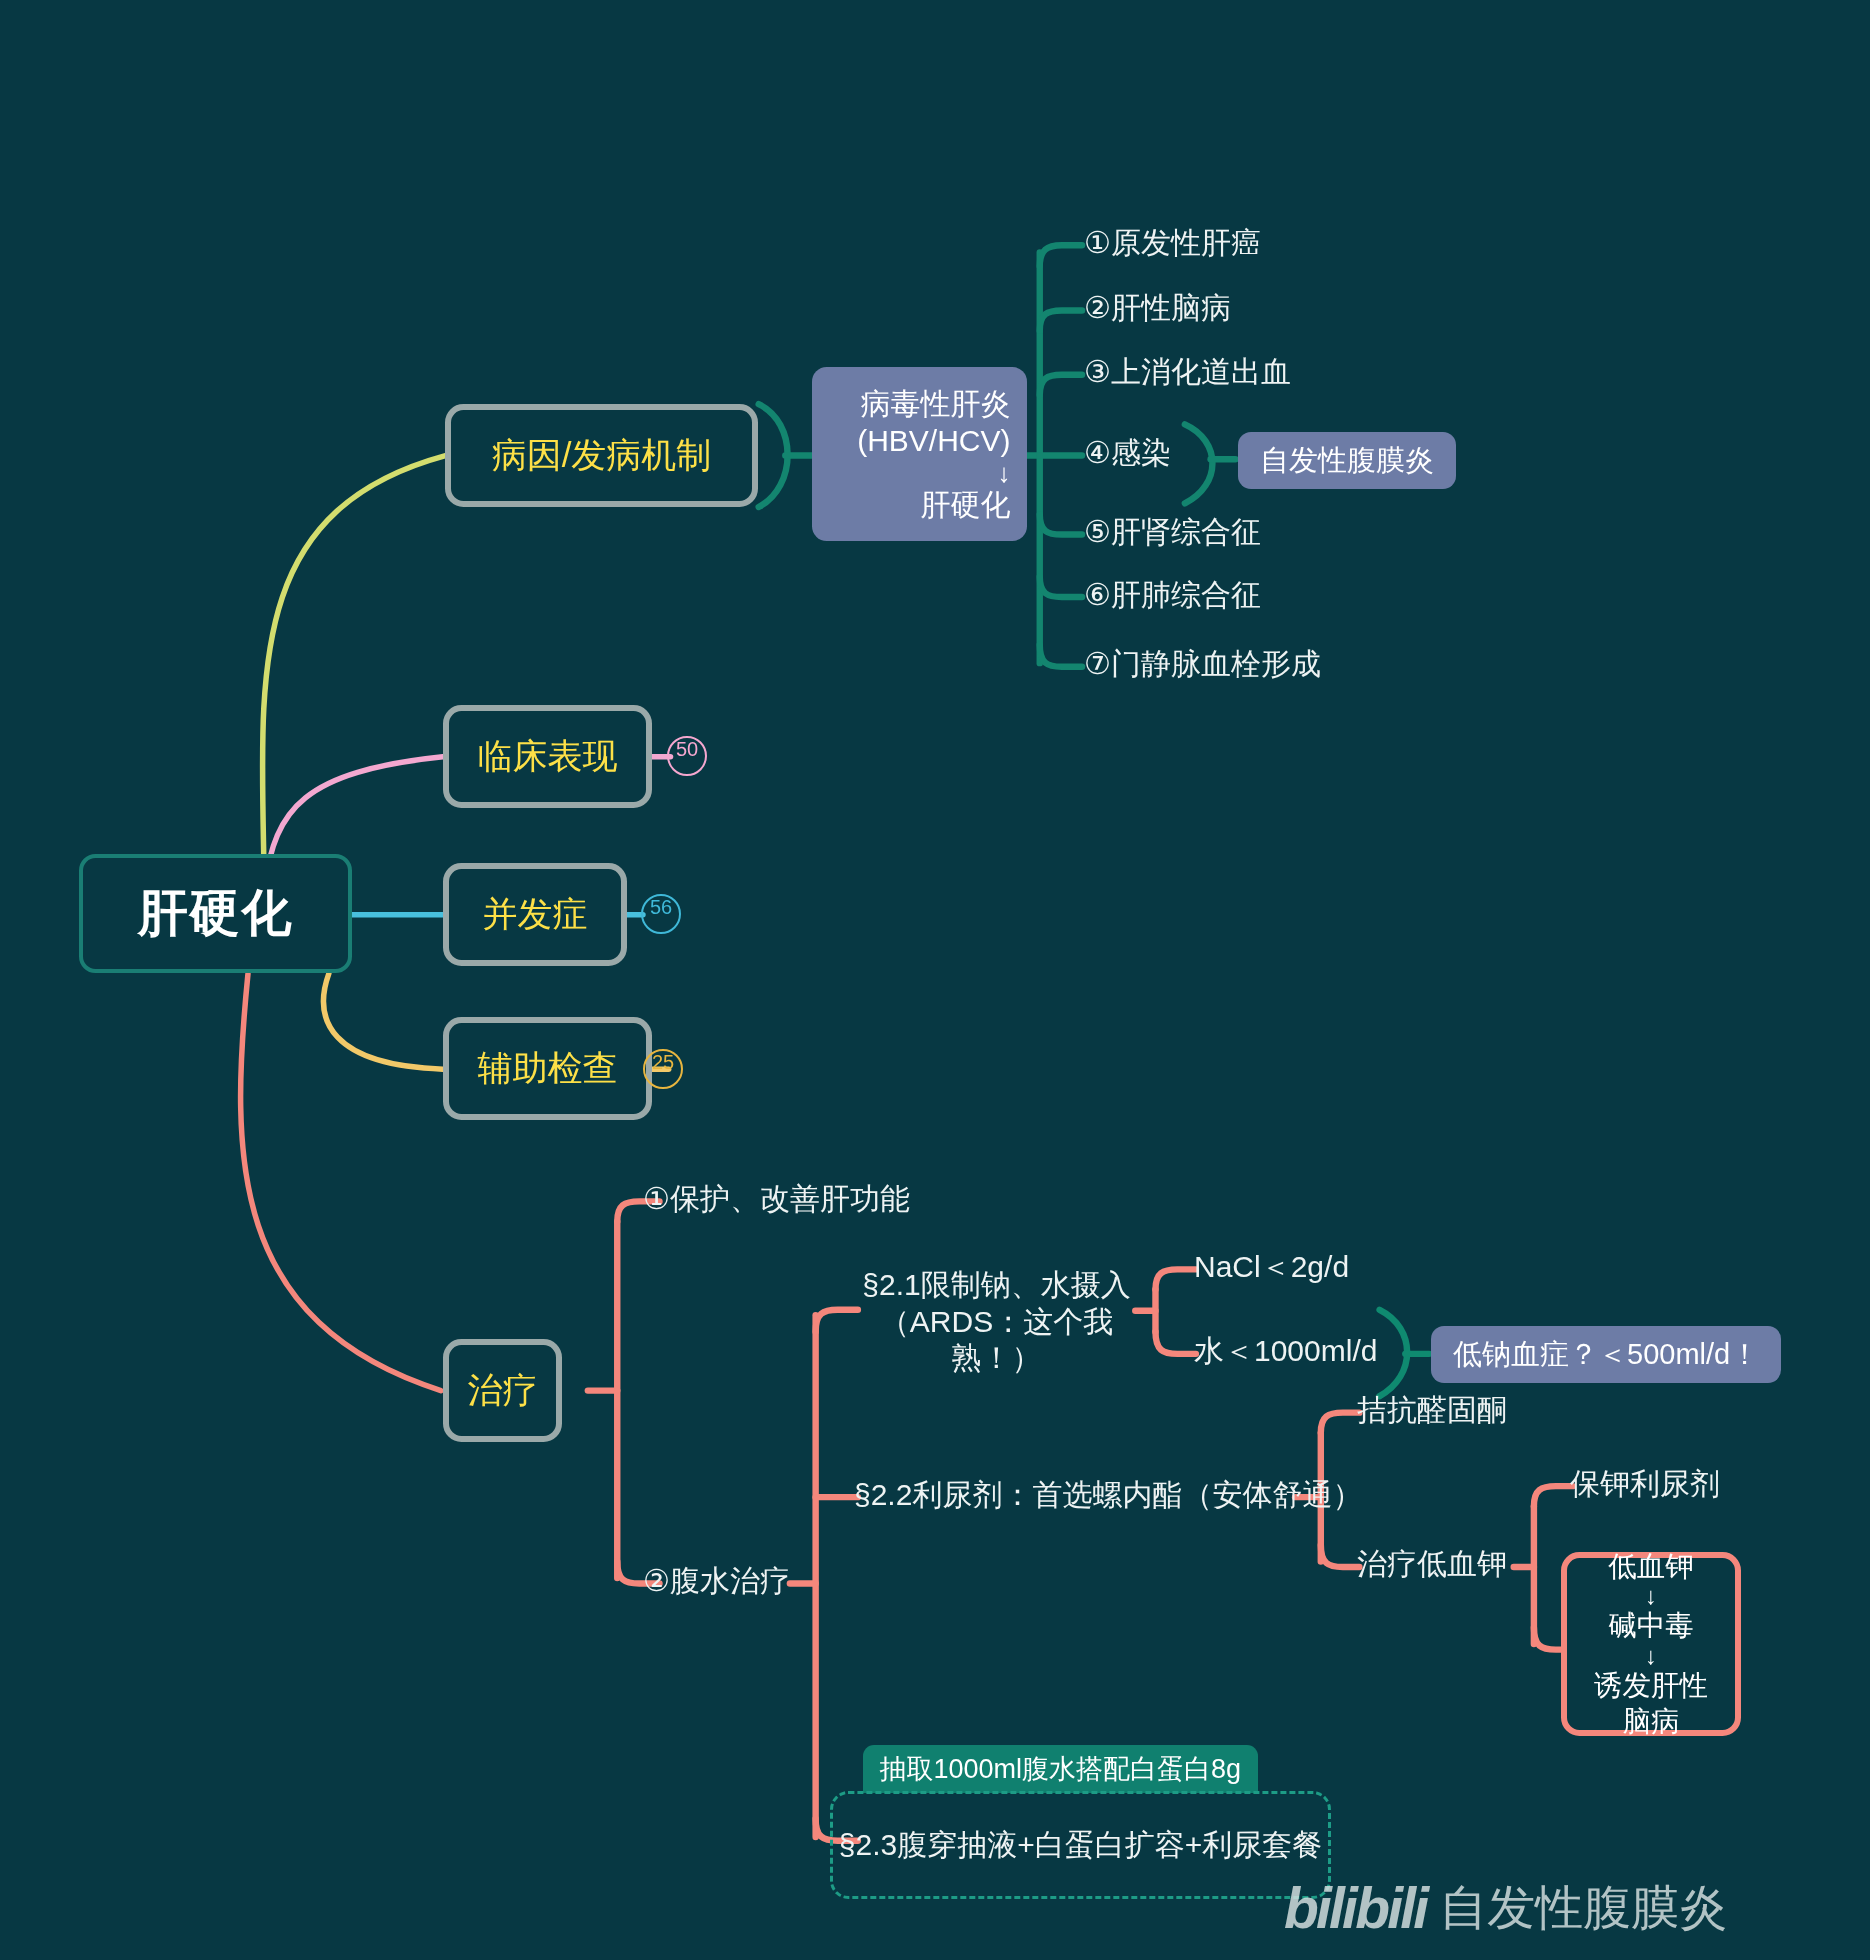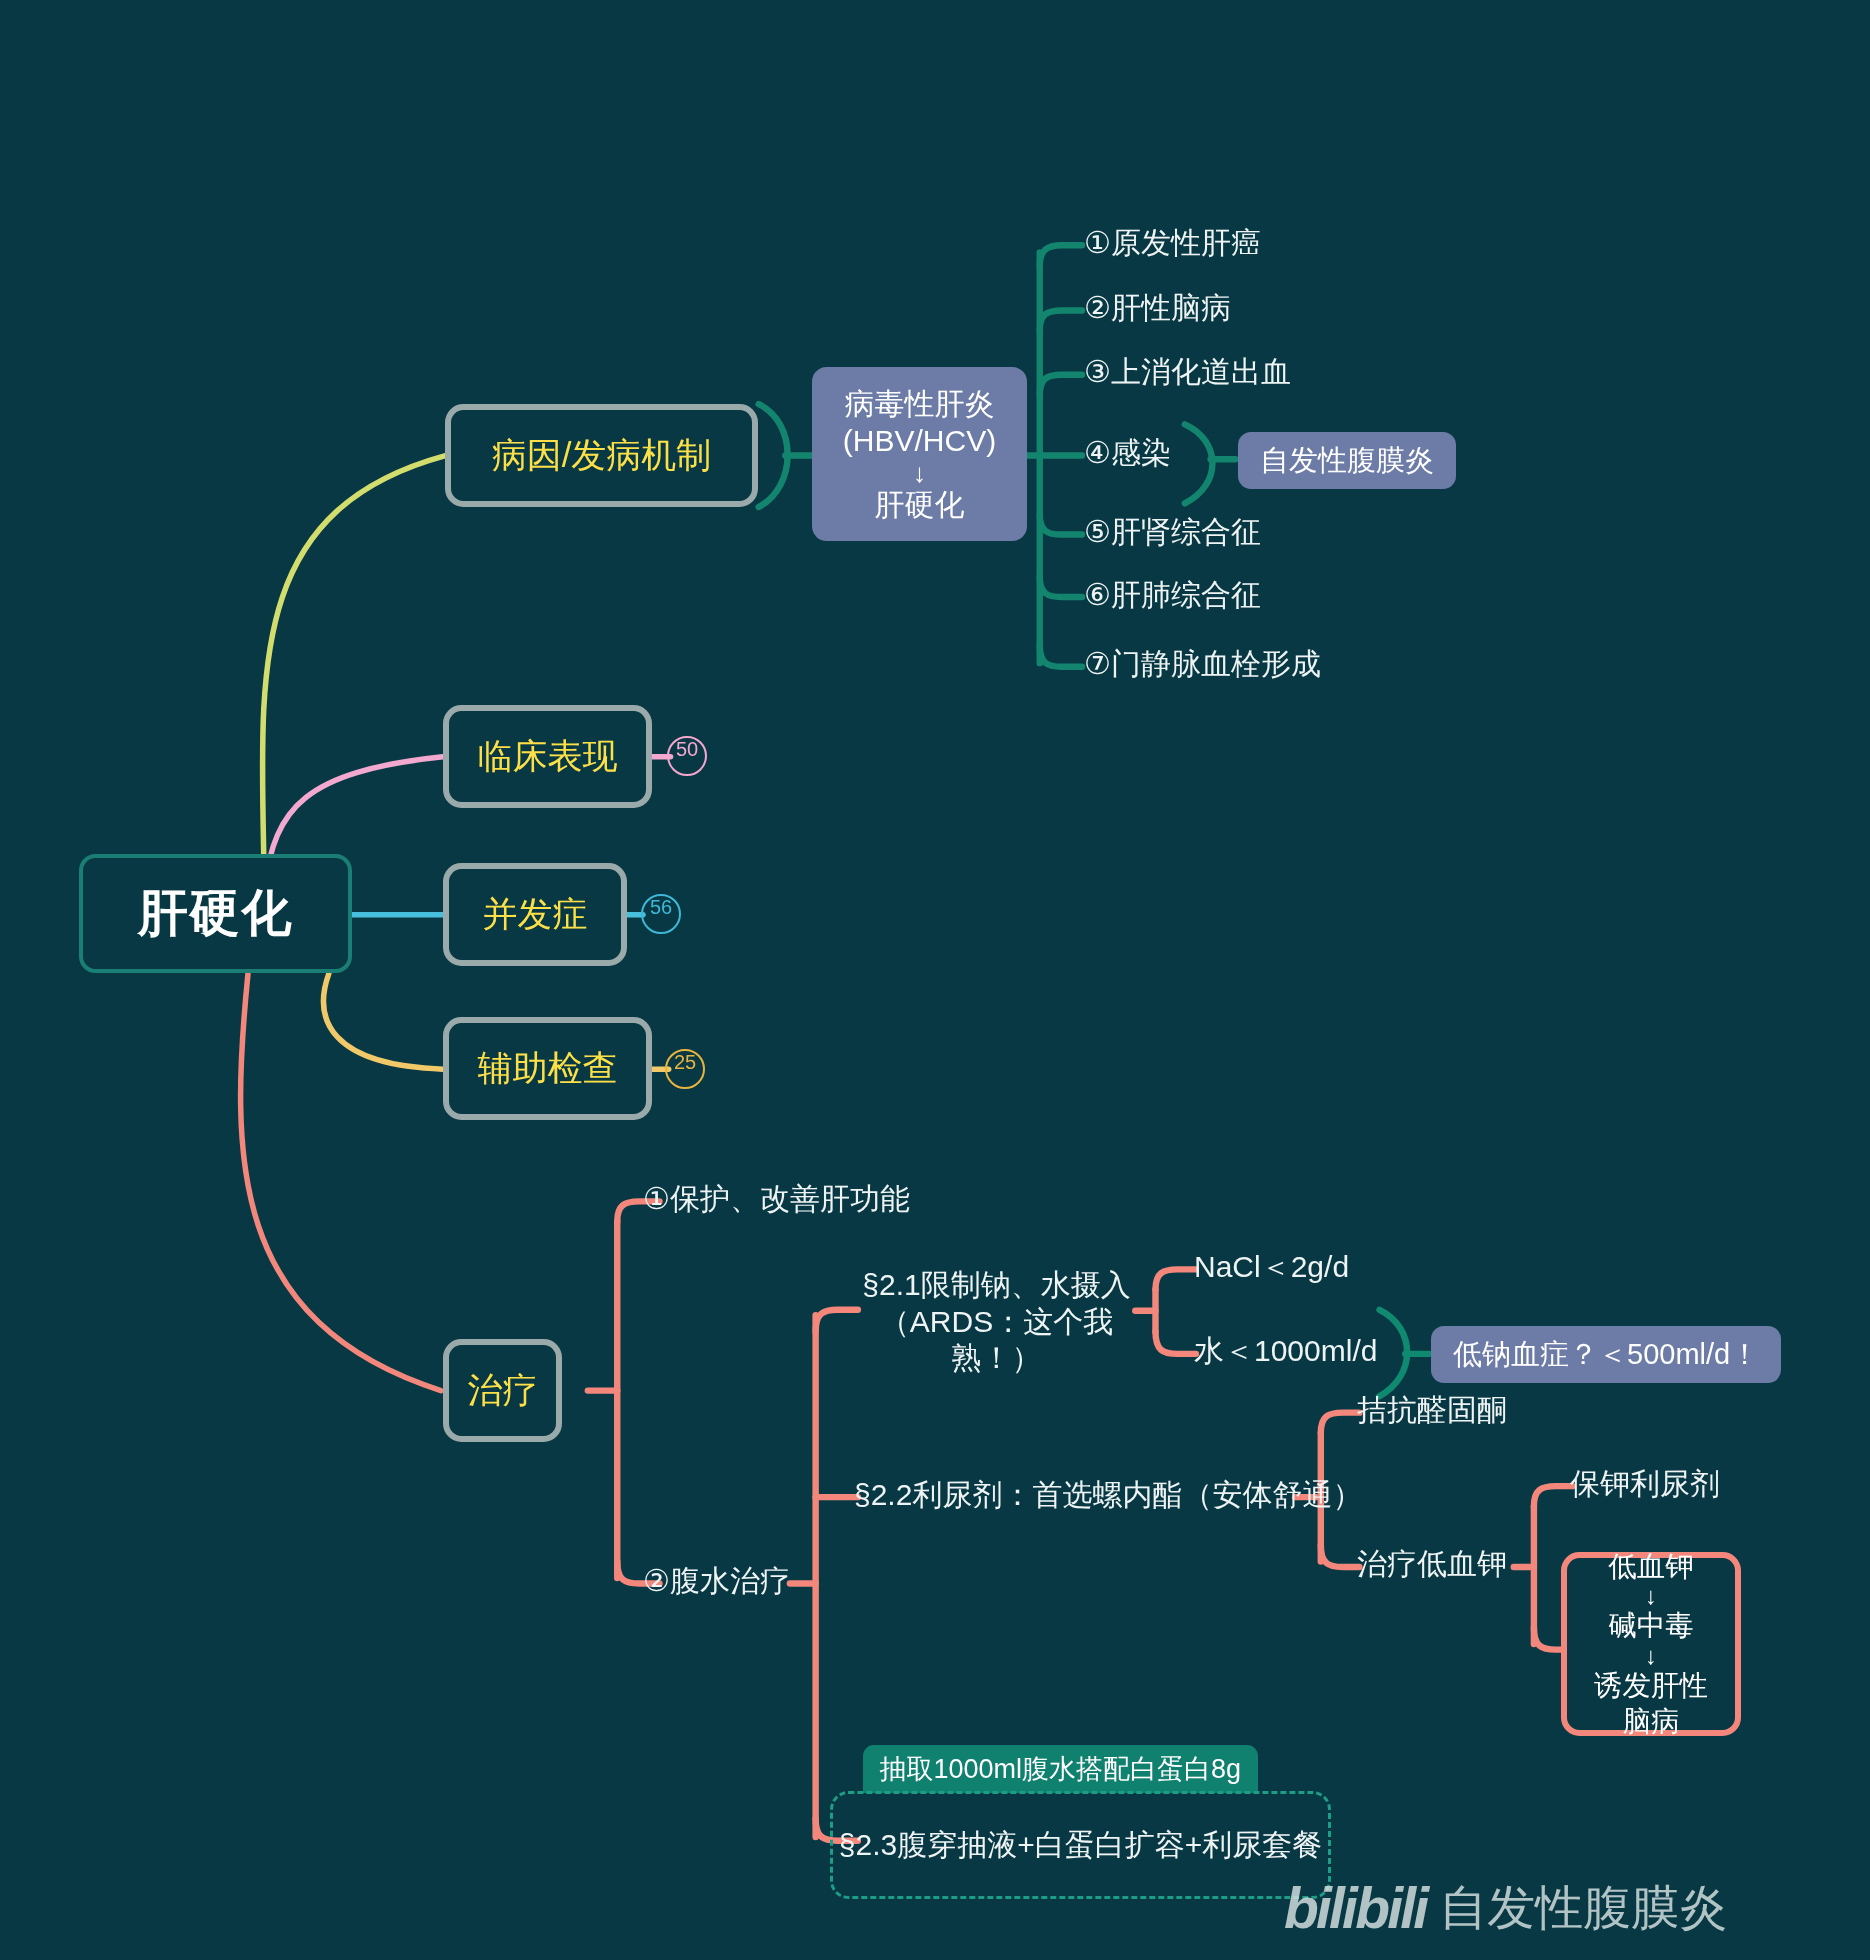--- a/index.html
+++ b/index.html
@@ -37,20 +37,21 @@
   
   .slate{
     background:#6d7ca6;
     border-radius:14.7px;
     color:#ffffff;
     font-size:30px;
     line-height:1.25;
     text-align:center;
     padding:9.2px 16.5px;
     flex-direction:column;
+    align-items:flex-end;
   }
   .slate .arrow{font-size:26px;line-height:1.0;}
   .pill{
     background:#6d7ca6;
     border-radius:13px;
     color:#ffffff;
     font-size:29px;
     padding:9.2px 22px;
     white-space:nowrap;
   }
@@ -198,21 +199,21 @@
   <div class="node topic" style="left:443px;top:863px;width:184px;height:103px;">
     <span>并发症</span>
   </div>
   <div class="badge blue" style="left:641px;top:894px;">
     <span>56</span>
   </div>
 
   <div class="node topic" style="left:443px;top:1017px;width:209px;height:103px;">
     <span>辅助检查</span>
   </div>
-  <div class="badge gold" style="left:665px;top:1049px;">
+  <div class="badge gold" style="left:643px;top:1049px;">
     <span>25</span>
   </div>
 
   <div class="node topic" style="left:443px;top:1339px;width:119px;height:103px;">
     <span>治疗</span>
   </div>
 
   <div class="node slate" style="left:812px;top:367px;width:215px;height:174px;">
     <div>病毒性肝炎</div>
     <div>(HBV/HCV)</div>

